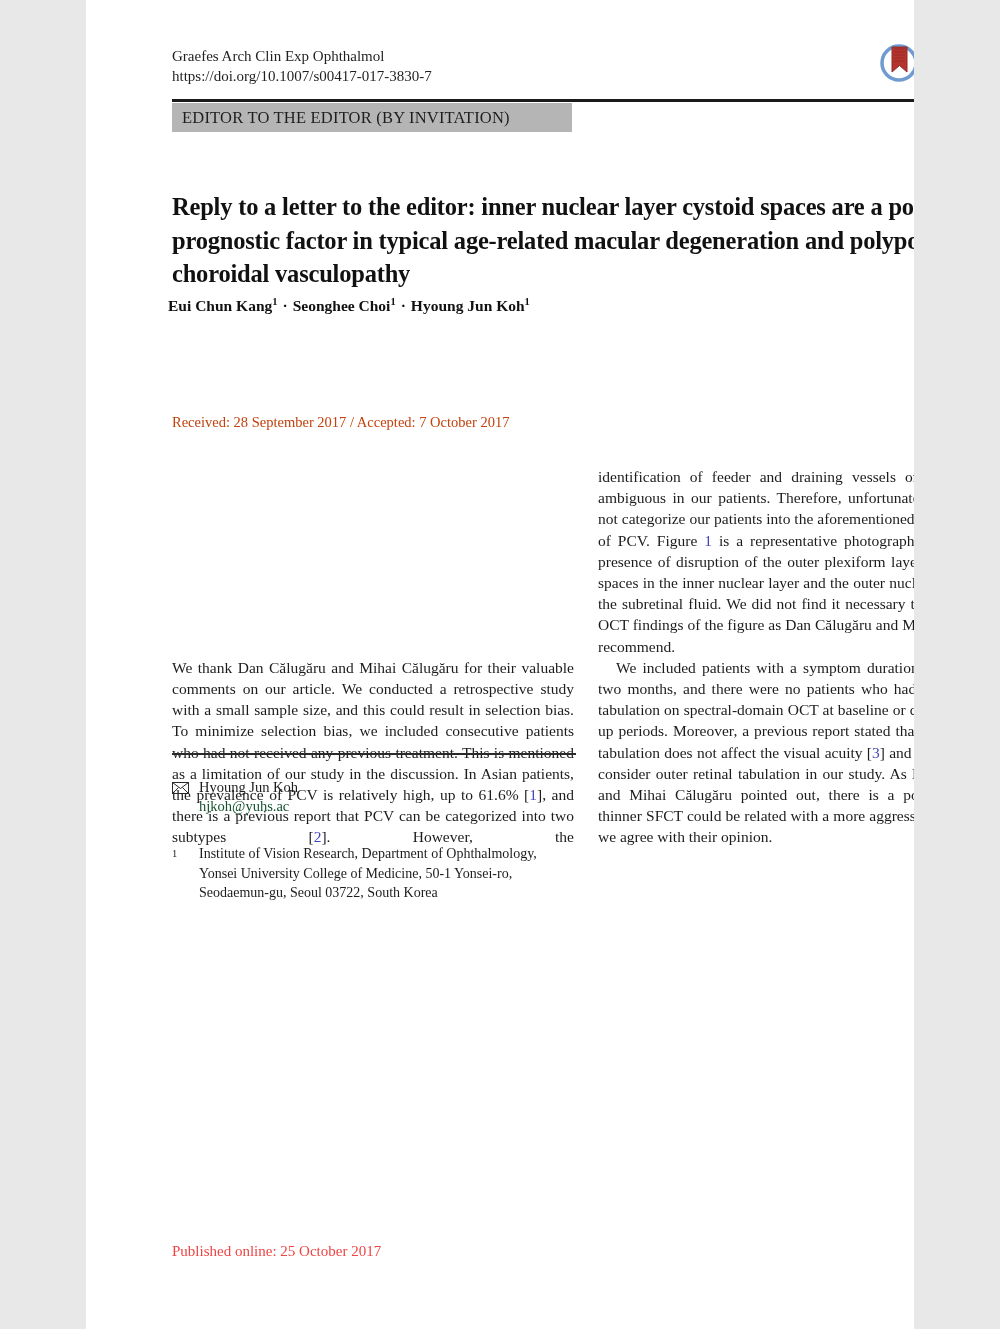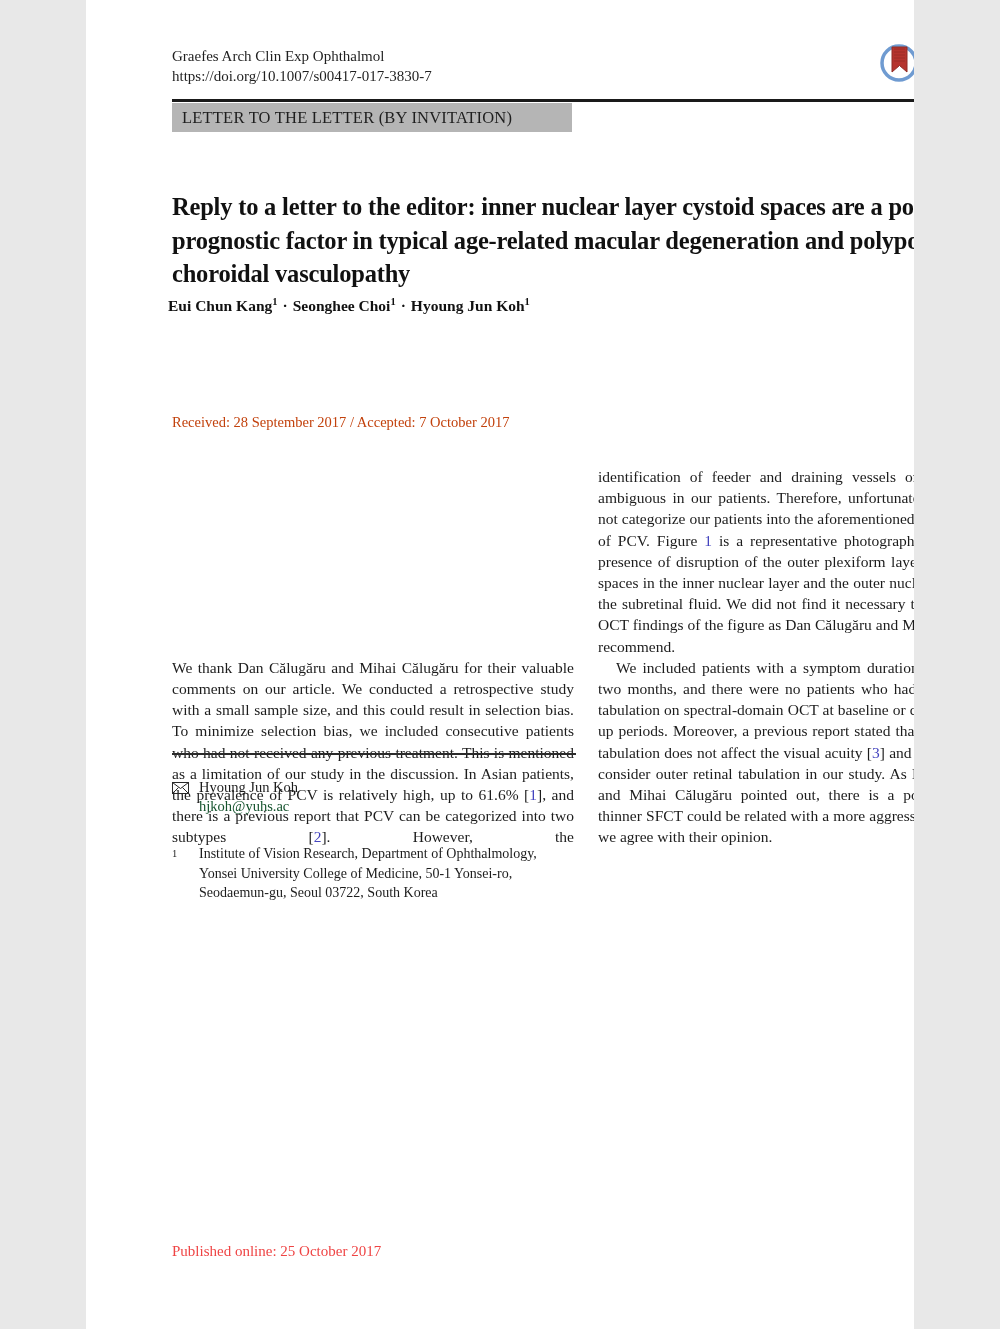--- a/index.html
+++ b/index.html
@@ -171,21 +171,21 @@
       <svg width="40" height="42" viewBox="0 0 40 42">
         <circle cx="20" cy="22" r="17" fill="#ffffff" stroke="#6f9bd1" stroke-width="3.5"></circle>
         <path d="M13 6 L28 6 L28 31 L20.5 24.5 L13 31 Z" fill="#b5342e" stroke="#8f2a24" stroke-width="1"></path>
         <path d="M15 8 L26 8 M15 11 L26 11 M15 14 L26 14 M15 17 L26 17 M15 20 L26 20" stroke="#9c2d26" stroke-width="1"></path>
       </svg>
     </span>
     <span class="crossmark-label">CrossMark</span>
   </div>
 
   <div class="top-rule"></div>
-  <div class="banner">LETTER TO THE LETTER (BY INVITATION)</div>
+  <div class="banner">EDITOR TO THE EDITOR (BY INVITATION)</div>
 
   <h1 class="title">Reply to a letter to the editor: inner nuclear layer cystoid spaces are a poor prognostic factor in typical age-related macular degeneration and polypoidal choroidal vasculopathy</h1>
 
   <div class="authors">
     <span>Eui Chun Kang</span><sup>1</sup><span class="author-sep">·</span><span>Seonghee Choi</span><sup>1</sup><span class="author-sep">·</span><span>Hyoung Jun Koh</span><sup>1</sup>
   </div>
 
   <div class="dates">
     <div>Received: 28 September 2017 / Accepted: 7 October 2017</div>
   </div>

